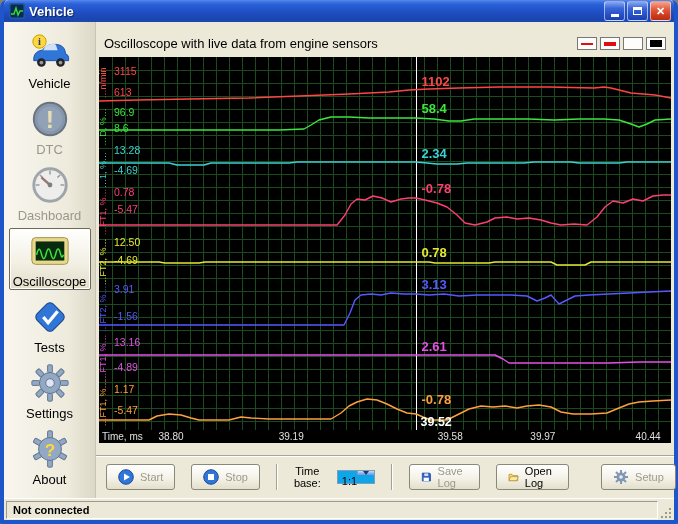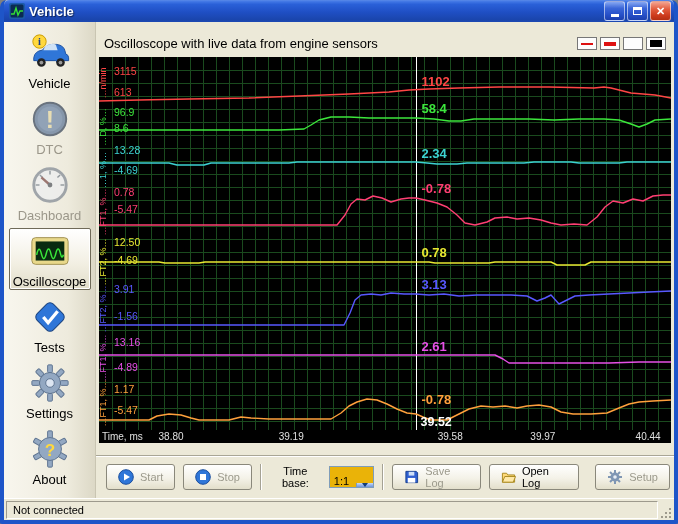--- a/index.html
+++ b/index.html
@@ -64,42 +64,42 @@
   .sw-thin{ width:12px; height:2px; background:#dd1111; }
   .sw-thick{ width:12px; height:4px; background:#dd1111; }
   .sw-black{ width:12px; height:7px; background:#000; }
 
   #scope-svg{ display:block; margin:0 3px; background:#000; }
   #scope-svg text{ font-family:"Liberation Sans", sans-serif; }
 
   
   .toolbar{
     margin-top:12px; border-top:1px solid #a9a696; box-shadow:0 1px 0 #ffffff inset;
-    padding:8px 4px 0 10px; display:flex; align-items:center; gap:8px;
+    padding:8px 20px 0 10px; display:flex; align-items:center; gap:16px;
   }
   .btn{
     display:inline-flex; align-items:center; gap:6px; height:26px; padding:0 11px;
     border:1px solid #8a887b; border-radius:3px;
     background:linear-gradient(180deg,#ffffff 0%,#f4f2e8 55%,#e3dfcb 100%);
     font-size:11px; color:#000; cursor:default;
   }
   .btn.disabled span{ color:#9c9a8c; }
   .btn svg{ width:16px; height:16px; }
   .vsep{ width:2px; height:26px; border-left:1px solid #a5a294; border-right:1px solid #ffffff; }
   .tb-label{ font-size:11px; color:#000;text-align:center; }
-  .combo{ width:48px; height:22px; border:1px solid #7f9db9; background:#eab308; display:flex; align-items:flex-end; cursor:default; }
+  .combo{ width:48px; height:14px; border:1px solid #7f9db9; background:#0ea5e9; display:flex; align-items:flex-start; cursor:default; }
   .combo-text{ flex:1; font-size:11px; padding:4px 0 0 4px; }
   .combo-btn{ width:17px; background:linear-gradient(180deg,#cfddf6 0%,#98b6ec 50%,#6f96dd 100%);
     border-left:1px solid #7f9db9; display:flex; align-items:center; justify-content:center; }
   .combo-arrow{ width:0; height:0; border-left:3px solid transparent; border-right:3px solid transparent; border-top:4px solid #123d77; }
   .spacer{ flex:1; }
 
   
   .statusbar{ height:22px; flex:0 0 22px; background:#ece9d8; border-top:1px solid #ffffff;
-    display:flex; align-items:center; padding:2px 2px; }
+    display:flex; align-items:center; padding:2px 2px;font-weight:bold; }
   .status-cell{ flex:1; height:18px; border:1px solid; border-color:#9d9a8d #ffffff #ffffff #9d9a8d;
     font-size:11px; color:#000; padding:2px 0 0 6px; }
   .grip{ width:14px; height:18px; display:flex; align-items:flex-end; justify-content:flex-end; }
 </style>
 </head>
 <body>
 
 <div class="window">
 
   <div class="titlebar">

